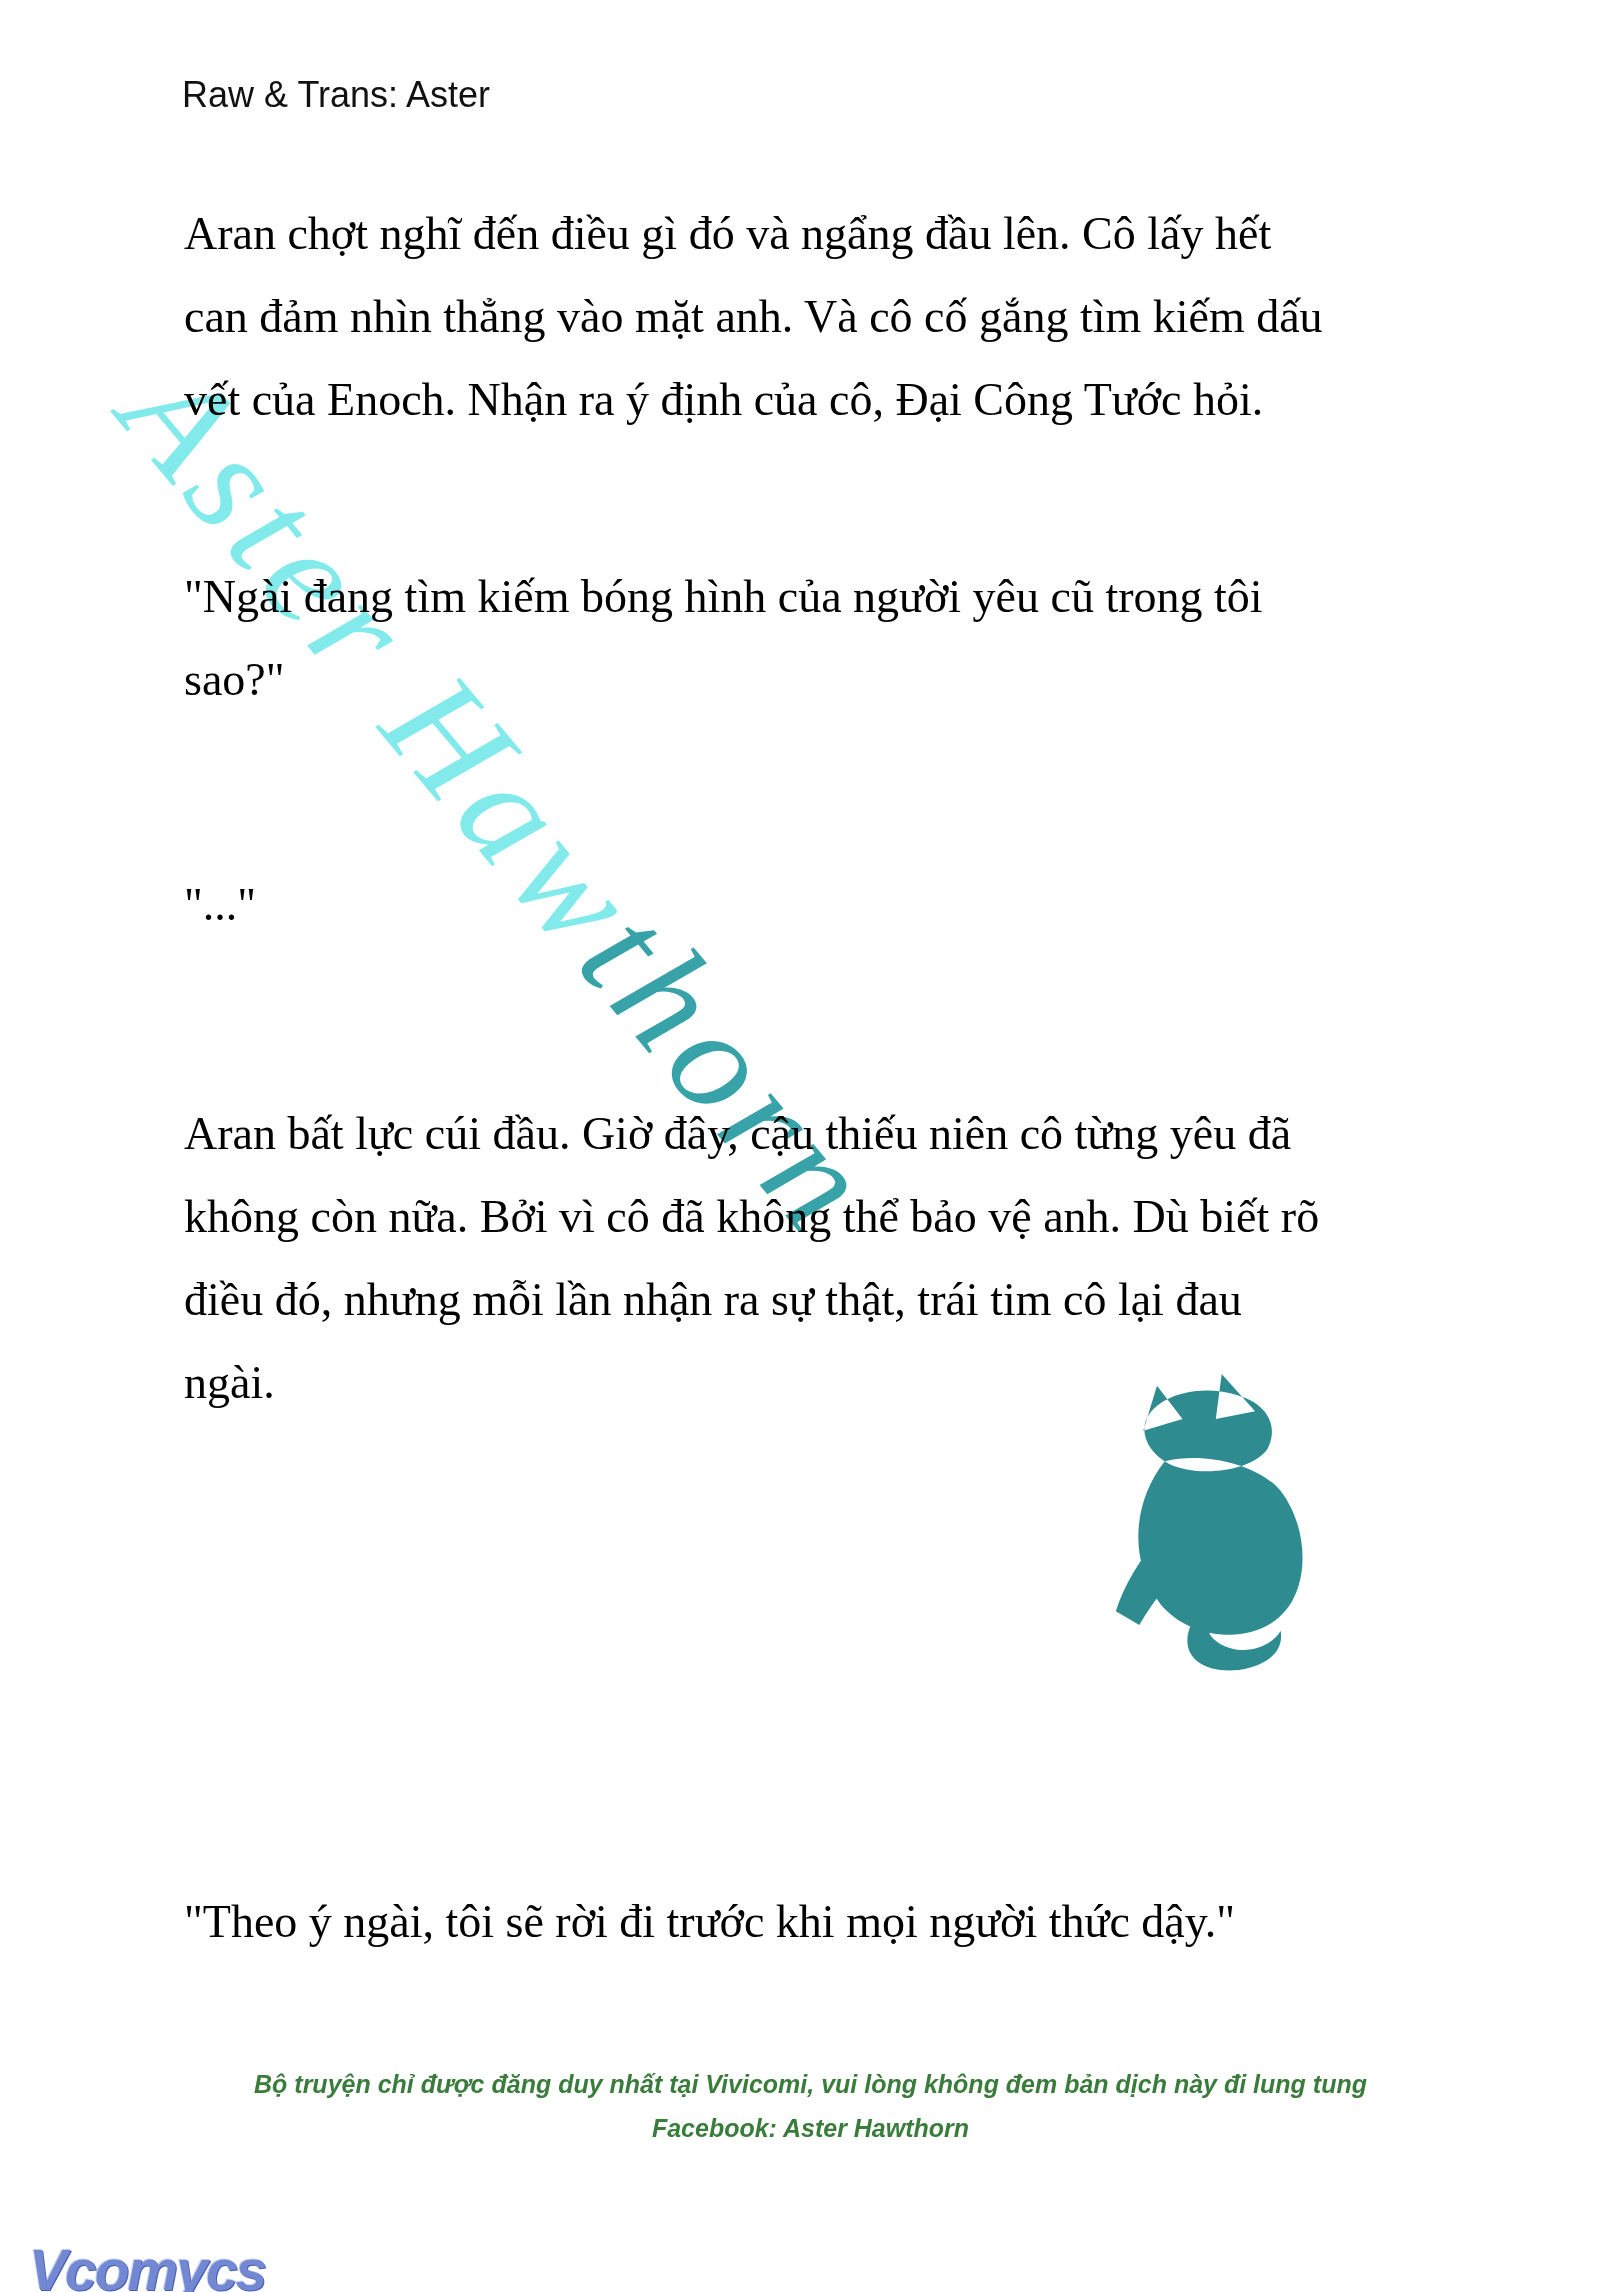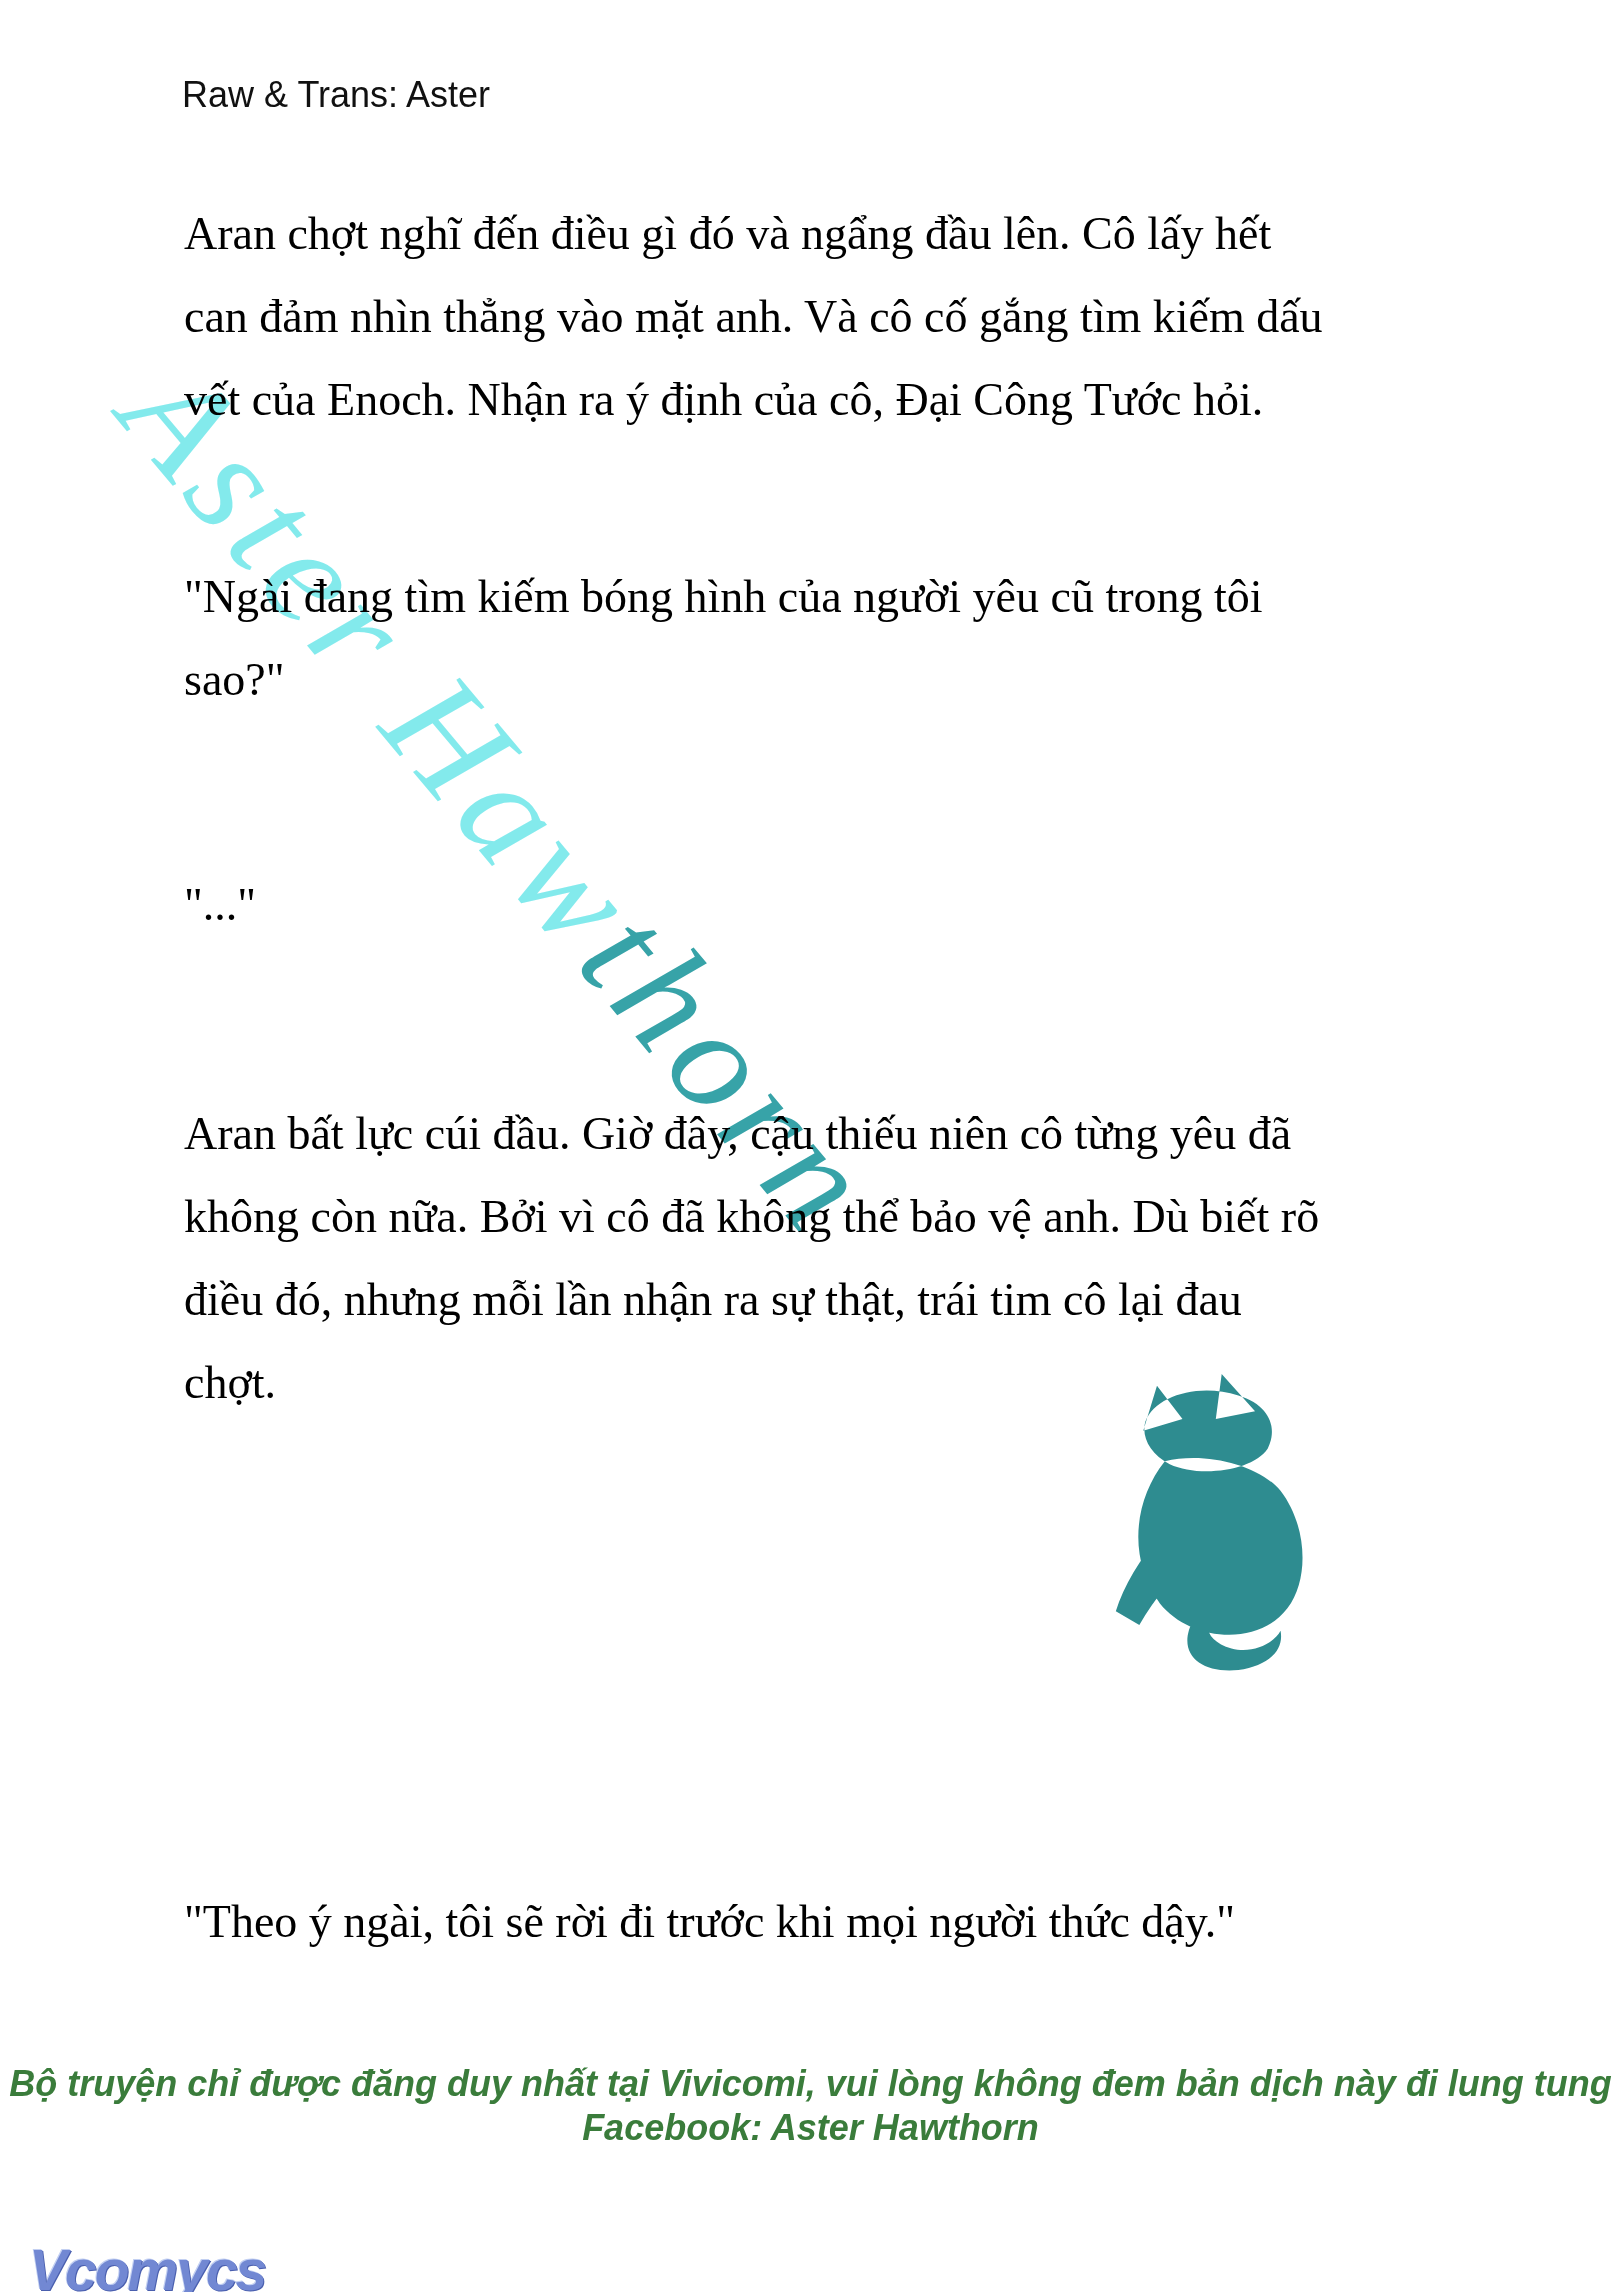--- a/index.html
+++ b/index.html
@@ -42,21 +42,21 @@
   .wm-b{color:var(--wm-c2,#2d9fa4);}
   
   .cat{position:absolute;left:1106px;top:1368px;width:201px;height:312px;z-index:1;}
   .cat path{fill:var(--cat-color,#2e8c90);}
   
   .footer{
     position:absolute;left:0;top:2062px;width:100%;
     text-align:center;z-index:3;
     font-family:"Liberation Sans", sans-serif;
     font-weight:bold;font-style:italic;
-    font-size:36px;line-height:44px;
+    font-size:25px;line-height:44px;
     color:var(--footer-color,#3a7c3b);
   }
   
   .logo{
     position:absolute;left:29px;top:2201px;z-index:3;
     font-family:"Liberation Sans", sans-serif;
     font-weight:bold;font-style:italic;
     font-size:57px;letter-spacing:-2px;
     color:var(--logo-color,#7288d3);
     text-shadow:1px 1px 0 #4a5fae, -1px -1px 0 #c3d0f2;
@@ -93,21 +93,21 @@
         <div class="line">"Ngài đang tìm kiếm bóng hình của người yêu cũ trong tôi</div>
         <div class="line">sao?"</div>
       </div>
       <div class="para para-3">
         <div class="line">"..."</div>
       </div>
       <div class="para para-4">
         <div class="line">Aran bất lực cúi đầu. Giờ đây, cậu thiếu niên cô từng yêu đã</div>
         <div class="line">không còn nữa. Bởi vì cô đã không thể bảo vệ anh. Dù biết rõ</div>
         <div class="line">điều đó, nhưng mỗi lần nhận ra sự thật, trái tim cô lại đau</div>
-        <div class="line">chợt.</div>
+        <div class="line">ngài.</div>
       </div>
       <div class="para para-6">
         <div class="line">"Theo ý ngài, tôi sẽ rời đi trước khi mọi người thức dậy."</div>
       </div>
     </div>
 
   <div class="footer">
     <div>Bộ truyện chỉ được đăng duy nhất tại Vivicomi, vui lòng không đem bản dịch này đi lung tung</div>
     <div>Facebook: Aster Hawthorn</div>
   </div>

